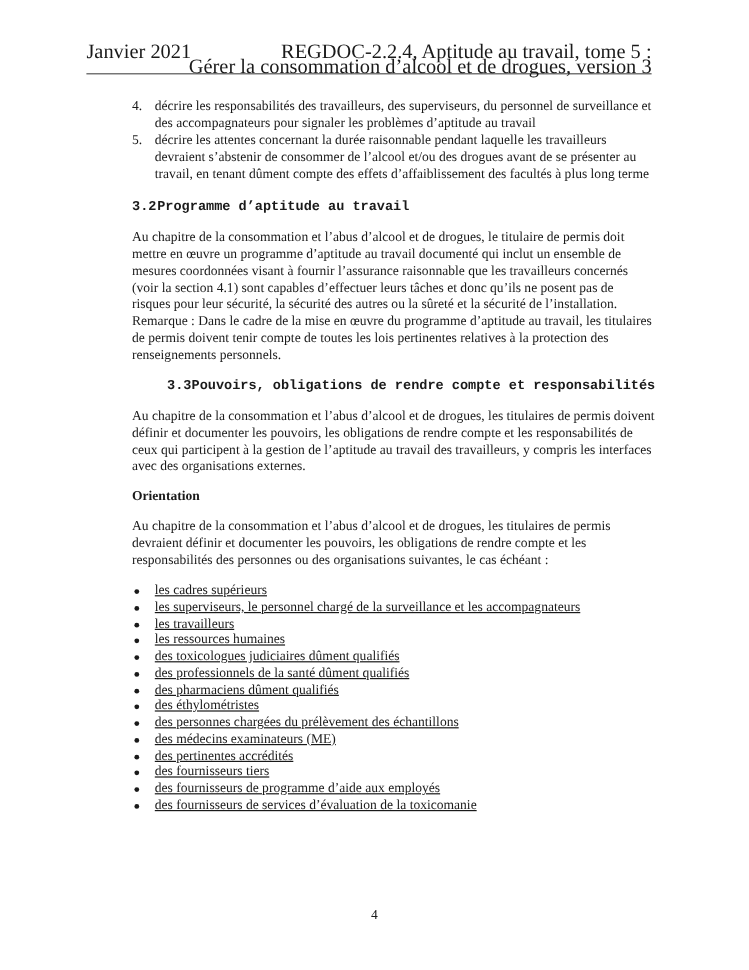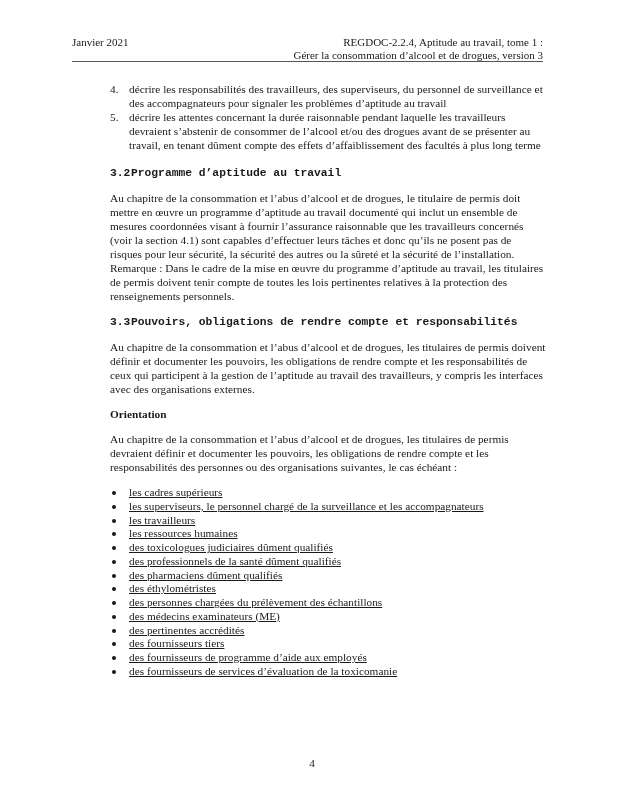--- a/index.html
+++ b/index.html
@@ -5,21 +5,21 @@
   html, body { margin: 0; padding: 0; background: #ffffff; }
   body {
     width: 624px; height: 808px; position: relative; overflow: hidden;
     font-family: "Liberation Serif", "DejaVu Serif", serif;
     color: #1a1a1a;
   }
   .page { position: absolute; left: 0; top: 0; width: 624px; height: 808px; }
   .header {
     position: absolute; left: 72px; top: 36px; width: 471px; height: 25px;
     border-bottom: 1px solid #555;
-    font-size: 11px; line-height: 13px;
+    font-size: 17px; line-height: 13px;
   }
   .header-left { position: absolute; left: 0; top: 0; }
   .header-right { position: absolute; right: 0; top: 0; text-align: right; }
   .content {
     position: absolute; left: 110px; top: 82px; width: 436px;
     font-size: 11.3px; line-height: 14px;
   }
   .numlist { margin: 0; padding: 0; list-style: none; }
   .numlist li { position: relative; padding-left: 19px; }
   .numlist .num { position: absolute; left: 0; top: 0; }
@@ -41,21 +41,21 @@
   }
 </style>
 </head>
 <body>
 
 <div class="page">
 
   <div class="header">
     <div class="header-left">Janvier 2021</div>
     <div class="header-right">
-      <div>REGDOC-2.2.4, Aptitude au travail, tome 1 :</div>
+      <div>REGDOC-2.2.4, Aptitude au travail, tome 5 :</div>
       <div>Gérer la consommation d’alcool et de drogues, version 3</div>
     </div>
   </div>
 
   <div class="content">
 
     <ol class="numlist">
       <li>
         <span class="num">4.</span>
         <span>décrire les responsabilités des travailleurs, des superviseurs, du personnel de surveillance et des accompagnateurs pour signaler les problèmes d’aptitude au travail</span>
@@ -64,21 +64,21 @@
         <span class="num">5.</span>
         <span>décrire les attentes concernant la durée raisonnable pendant laquelle les travailleurs devraient s’abstenir de consommer de l’alcool et/ou des drogues avant de se présenter au travail, en tenant dûment compte des effets d’affaiblissement des facultés à plus long terme</span>
       </li>
     </ol>
 
     <div class="heading" style="margin-top:14px;">
       <span class="hnum">3.2</span><span>Programme d’aptitude au travail</span>
     </div>
     <p class="para">Au chapitre de la consommation et l’abus d’alcool et de drogues, le titulaire de permis doit mettre en œuvre un programme d’aptitude au travail documenté qui inclut un ensemble de mesures coordonnées visant à fournir l’assurance raisonnable que les travailleurs concernés (voir la section 4.1) sont capables d’effectuer leurs tâches et donc qu’ils ne posent pas de risques pour leur sécurité, la sécurité des autres ou la sûreté et la sécurité de l’installation. Remarque : Dans le cadre de la mise en œuvre du programme d’aptitude au travail, les titulaires de permis doivent tenir compte de toutes les lois pertinentes relatives à la protection des renseignements personnels.</p>
 
-    <div class="heading" style="margin-top:12px;">
+    <div class="heading" style="margin-top:12px;text-align:right;">
       <span class="hnum">3.3</span><span>Pouvoirs, obligations de rendre compte et responsabilités</span>
     </div>
     <p class="para">Au chapitre de la consommation et l’abus d’alcool et de drogues, les titulaires de permis doivent définir et documenter les pouvoirs, les obligations de rendre compte et les responsabilités de ceux qui participent à la gestion de l’aptitude au travail des travailleurs, y compris les interfaces avec des organisations externes.</p>
 
     <div class="subheading">Orientation</div>
     <p class="para">Au chapitre de la consommation et l’abus d’alcool et de drogues, les titulaires de permis devraient définir et documenter les pouvoirs, les obligations de rendre compte et les responsabilités des personnes ou des organisations suivantes, le cas échéant :</p>
 
     <ul class="bullets">
       <li>les cadres supérieurs</li>
       <li>les superviseurs, le personnel chargé de la surveillance et les accompagnateurs</li>

